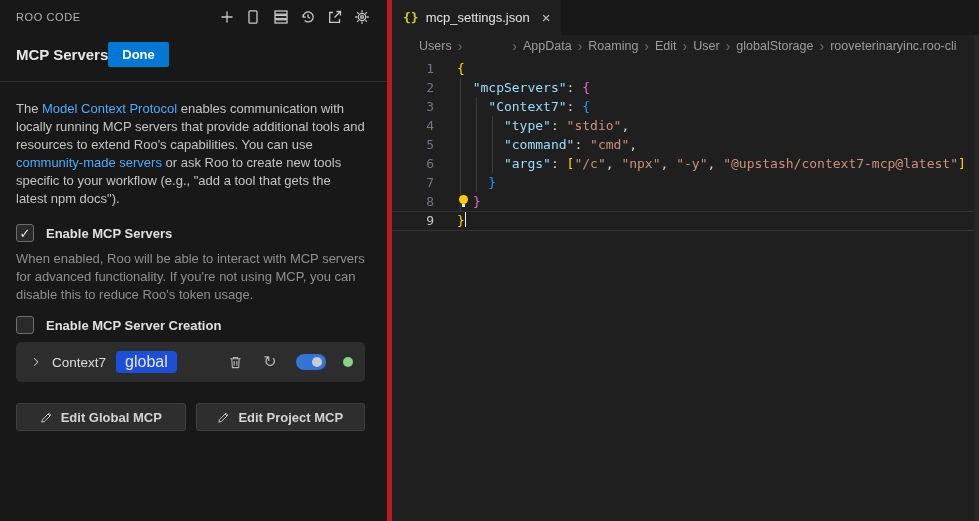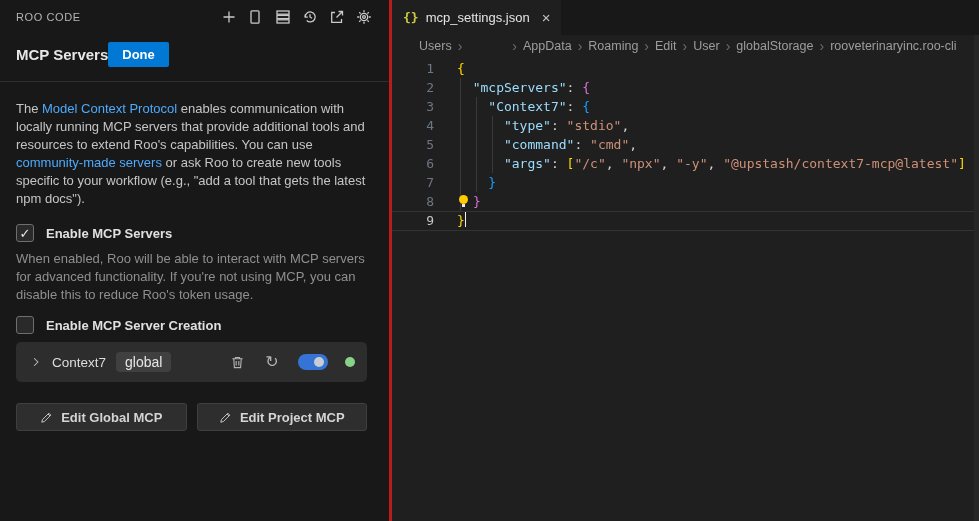--- a/index.html
+++ b/index.html
@@ -1,21 +1,21 @@
 <!DOCTYPE html>
 <html><head>
 <meta charset="utf-8">
 <style>
   * { margin:0; padding:0; box-sizing:border-box; }
   html,body { width:979px; height:521px; overflow:hidden; background:#1f1f1f;
     font-family:"Liberation Sans", sans-serif; }
   .app { display:flex; width:979px; height:521px; }
 
   
-  .sidebar { width:392px; min-width:392px; height:100%; background:#181818; color:#cccccc; border-right:3px solid #b91c1c; }
+  .sidebar { width:392px; min-width:392px; height:100%; background:#181818; color:#cccccc; border-right:5px solid #b91c1c; }
   .sb-top { height:34px; padding:0 16px; display:flex; align-items:center; justify-content:space-between; }
   .sb-title { font-size:11px; letter-spacing:.6px; color:#b5b5b5; }
   .sb-icons { display:flex; align-items:center; gap:9px; }
   .sb-icons .ibtn { width:18px; height:18px; display:flex; align-items:center; justify-content:center; cursor:pointer; }
   .sb-icons svg { stroke:#c9c9c9; fill:none; stroke-width:1.3; }
   .sb-header { padding:8px 22px 14px 16px; display:flex; align-items:center; justify-content:flex-start; border-bottom:1px solid #2f2f2f; }
   .sb-header h2 { font-size:15px; font-weight:bold; color:#e7e7e7; }
   .btn-primary { background:#0078d4; color:#ffffff; border:none; border-radius:2px; font-size:13px; font-weight:bold; padding:5px 14px; cursor:pointer; font-family:inherit; }
   .sb-body { padding:18px 22px 0 16px; }
   .intro { font-size:13px; line-height:18px; color:#c5c5c5; margin-bottom:16px; }
@@ -25,21 +25,21 @@
   .checkbox .tick { display:none; color:#e8e8e8; font-size:13px; line-height:1; }
   .checkbox.checked .tick { display:block; }
   .check-label { font-size:13px; font-weight:bold; color:#e0e0e0; }
   .desc { font-size:13px; line-height:18px; color:#8f8f8f; margin-bottom:12px; }
   .desc.second { margin-bottom:18px; }
 
   .server-row { height:40px; background:#2d2d2d; border-radius:5px; display:flex; align-items:center; padding:0 12px; margin-bottom:21px; }
   .server-row .chev { width:16px; height:16px; margin-right:8px; display:flex; align-items:center; justify-content:center; cursor:pointer; }
   .server-row .chev svg { stroke:#bdbdbd; fill:none; stroke-width:1.4; }
   .server-name { font-size:13.5px; color:#dddddd; margin-right:10px; }
-  .scope-badge { background:#404040; color:#e6e6e6; font-size:14px; padding:2px 9px; border-radius:4px; }
+  .scope-badge { background:#1d4ed8; color:#e6e6e6; font-size:16px; padding:2px 9px; border-radius:4px; }
   .row-controls { margin-left:auto; display:flex; align-items:center; gap:17px; }
   .icon-btn { width:18px; height:18px; display:flex; align-items:center; justify-content:center; cursor:pointer; }
   .icon-btn svg { stroke:#b3b3b3; fill:none; stroke-width:1.2; }
   .refresh-glyph { color:#b3b3b3; font-size:16px; line-height:1; }
   .toggle { width:30px; height:16px; border-radius:8px; background:#4a4a4a; position:relative; cursor:pointer; }
   .toggle.on { background:#3574d4; }
   .toggle .knob { position:absolute; top:3px; left:3px; width:10px; height:10px; border-radius:50%; background:#c9cdd3; }
   .toggle.on .knob { left:auto; right:4px; }
   .status-dot { width:10px; height:10px; border-radius:50%; background:#89d185; }
 

